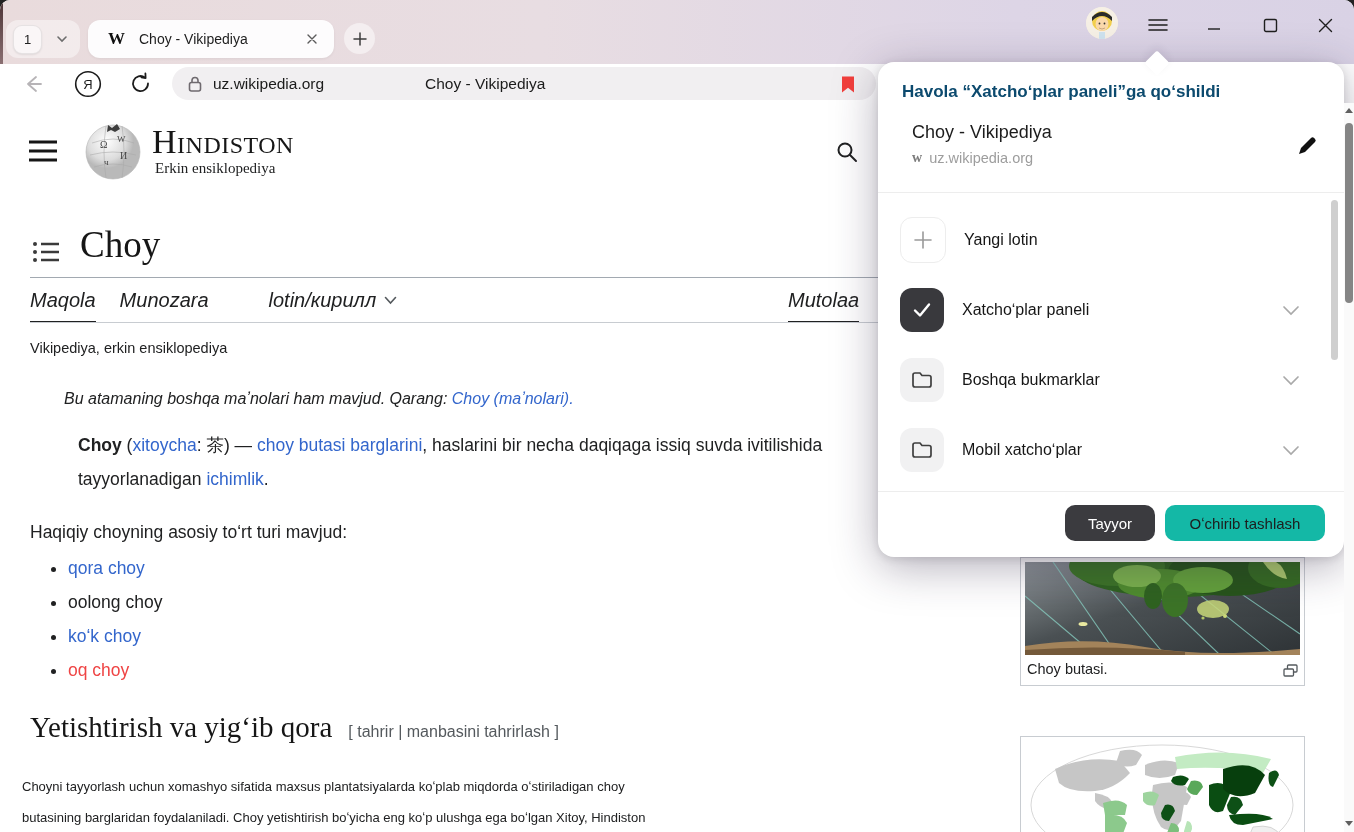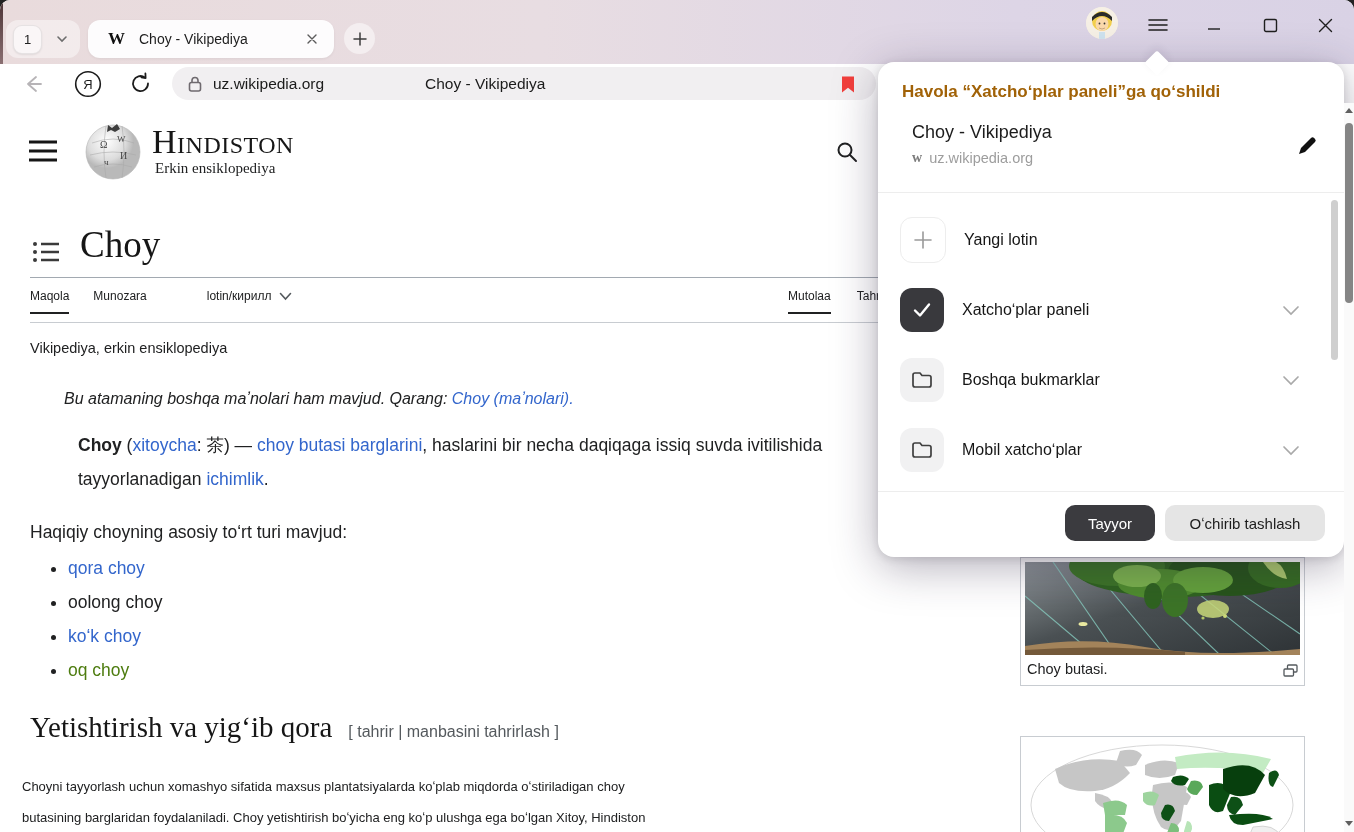--- a/index.html
+++ b/index.html
@@ -34,57 +34,57 @@
   .domain{font-size:15.5px;color:#1b1b1b;margin-left:10px;}
   .urltitle{font-size:15.5px;color:#1b1b1b;position:absolute;left:253px;}
 
   
   .page{position:absolute;left:0;top:103px;width:1344px;height:729px;background:#fff;overflow:hidden;
         color:#202122;}
   .serif{font-family:"Liberation Serif","DejaVu Serif",serif;}
   .wordmark{font-family:"Liberation Serif",serif;font-variant:small-caps;font-size:34px;color:#161616;letter-spacing:.5px;}
   .tagline{font-family:"Liberation Serif",serif;font-size:15px;color:#202122;}
   .wikilink{color:#3366cc;text-decoration:none;cursor:pointer;}
-  .redlink{color:#4d7c0f;}
+  .redlink{color:#ef4444;}
   .h1{font-size:37px;color:#161616;font-weight:normal;}
   .hr{position:absolute;height:1px;background:#a2a9b1;}
-  .wtab{font-size:12px;color:#202122;}
+  .wtab{font-size:20px;color:#202122;font-style:italic;}
   .wtab.sel{border-bottom:2px solid #202122;padding-bottom:9px;}
   .hatnote{font-style:italic;font-size:16px;color:#202122;}
   .body-text{font-size:17.5px;line-height:34px;color:#202122;}
   .bullets{margin:0;padding:0 0 0 38px;}
   .bullets li{font-size:17.5px;line-height:34px;}
   .h2row{display:flex;align-items:baseline;gap:16px;}
   .h2{font-size:29px;font-weight:normal;color:#161616;}
   .editsec{font-size:16px;color:#54595d;}
   .figure{position:absolute;width:285px;border:1px solid #c8ccd1;background:#fff;padding:4px;box-sizing:border-box;}
   .figcap{display:flex;align-items:flex-start;justify-content:space-between;padding:6px 2px 4px 2px;
           font-size:14.5px;color:#202122;}
 
   
   .popup{position:absolute;left:878px;top:62px;width:466px;height:495px;background:#fff;border-radius:16px;
          box-shadow:0 10px 45px rgba(40,30,60,.35),0 2px 8px rgba(0,0,0,.12);z-index:30;}
   .popup-arrow{position:absolute;left:270px;top:-8px;width:18px;height:18px;background:#fff;border-radius:3px;
                transform:rotate(45deg);box-shadow:-3px -3px 8px rgba(40,30,60,.08);}
-  .popup h3{margin:0;position:absolute;left:24px;top:20px;font-size:17px;font-weight:bold;color:#a16207;}
+  .popup h3{margin:0;position:absolute;left:24px;top:20px;font-size:17px;font-weight:bold;color:#0c4a6e;}
   .bm-title{position:absolute;left:34px;top:60px;font-size:18px;color:#1c1c1c;}
   .bm-url{position:absolute;left:34px;top:88px;font-size:14.5px;color:#9d9d9d;display:flex;align-items:center;gap:7px;}
   .bm-url .wfav{font-family:"Liberation Serif",serif;font-weight:bold;font-size:14px;color:#7d7d7d;}
   .divider{position:absolute;left:0;width:466px;height:1px;background:#ededed;}
   .folder-row{position:absolute;left:0;width:450px;height:70px;display:flex;align-items:center;cursor:pointer;}
   .tile{width:44px;height:44px;border-radius:12px;margin-left:22px;display:flex;align-items:center;justify-content:center;flex:none;}
   .tile.plus{border:1px solid #ededed;background:#fff;}
   .tile.check{background:#39393d;}
   .tile.folder{background:#f1f1f2;}
   .folder-label{font-size:16px;color:#161616;margin-left:18px;flex:1;}
   .chev{margin-right:28px;}
   .popup-btn{position:absolute;top:443px;height:36px;border-radius:10px;font-size:15px;display:flex;
              align-items:center;justify-content:center;cursor:pointer;}
   .btn-dark{left:187px;width:90px;background:#3b3b3f;color:#fff;}
-  .btn-light{left:287px;width:160px;background:#e5e5e5;color:#1d1d1d;}
+  .btn-light{left:287px;width:160px;background:#14b8a6;color:#1d1d1d;}
   .popup-scroll{position:absolute;left:453px;top:138px;width:7px;height:160px;border-radius:4px;background:#cfcfcf;}
 
   
   .scrollbar{position:absolute;left:1344px;top:103px;width:10px;height:729px;background:#fafafa;z-index:40;}
   .sb-thumb{position:absolute;left:1px;top:20px;width:8px;height:180px;background:#858585;border-radius:4px;}
 </style>
 </head>
 <body>
 
 <div class="window">

